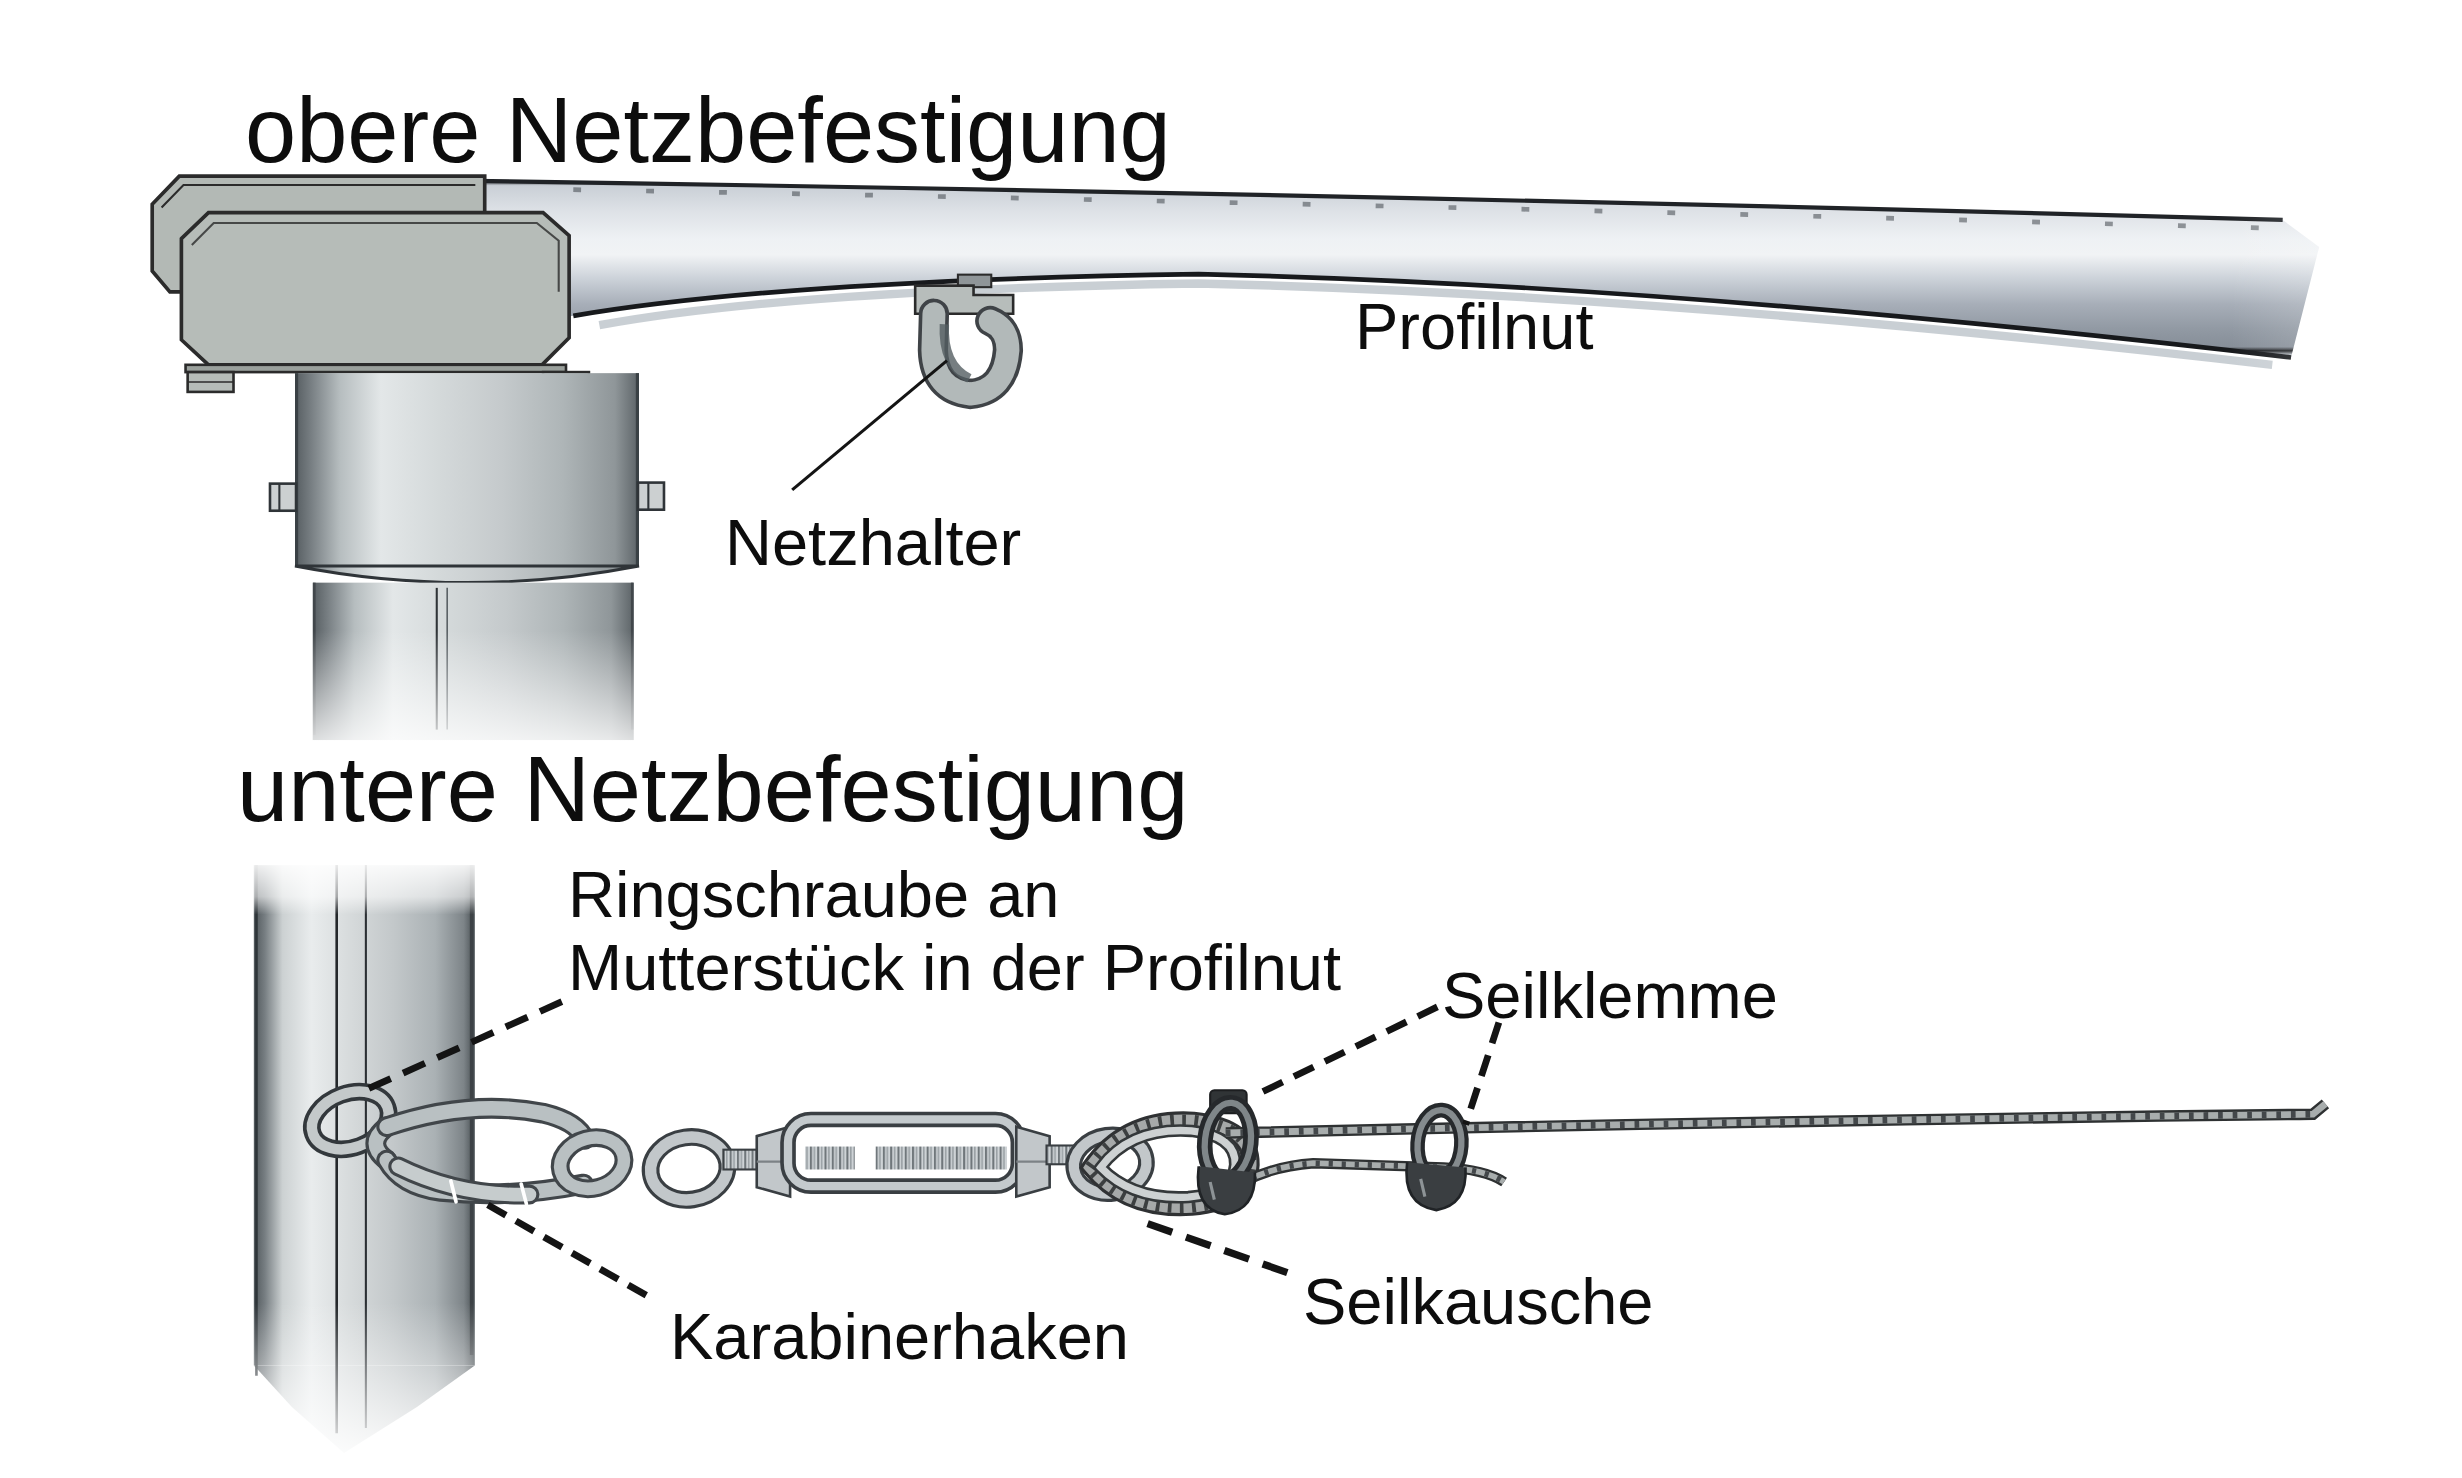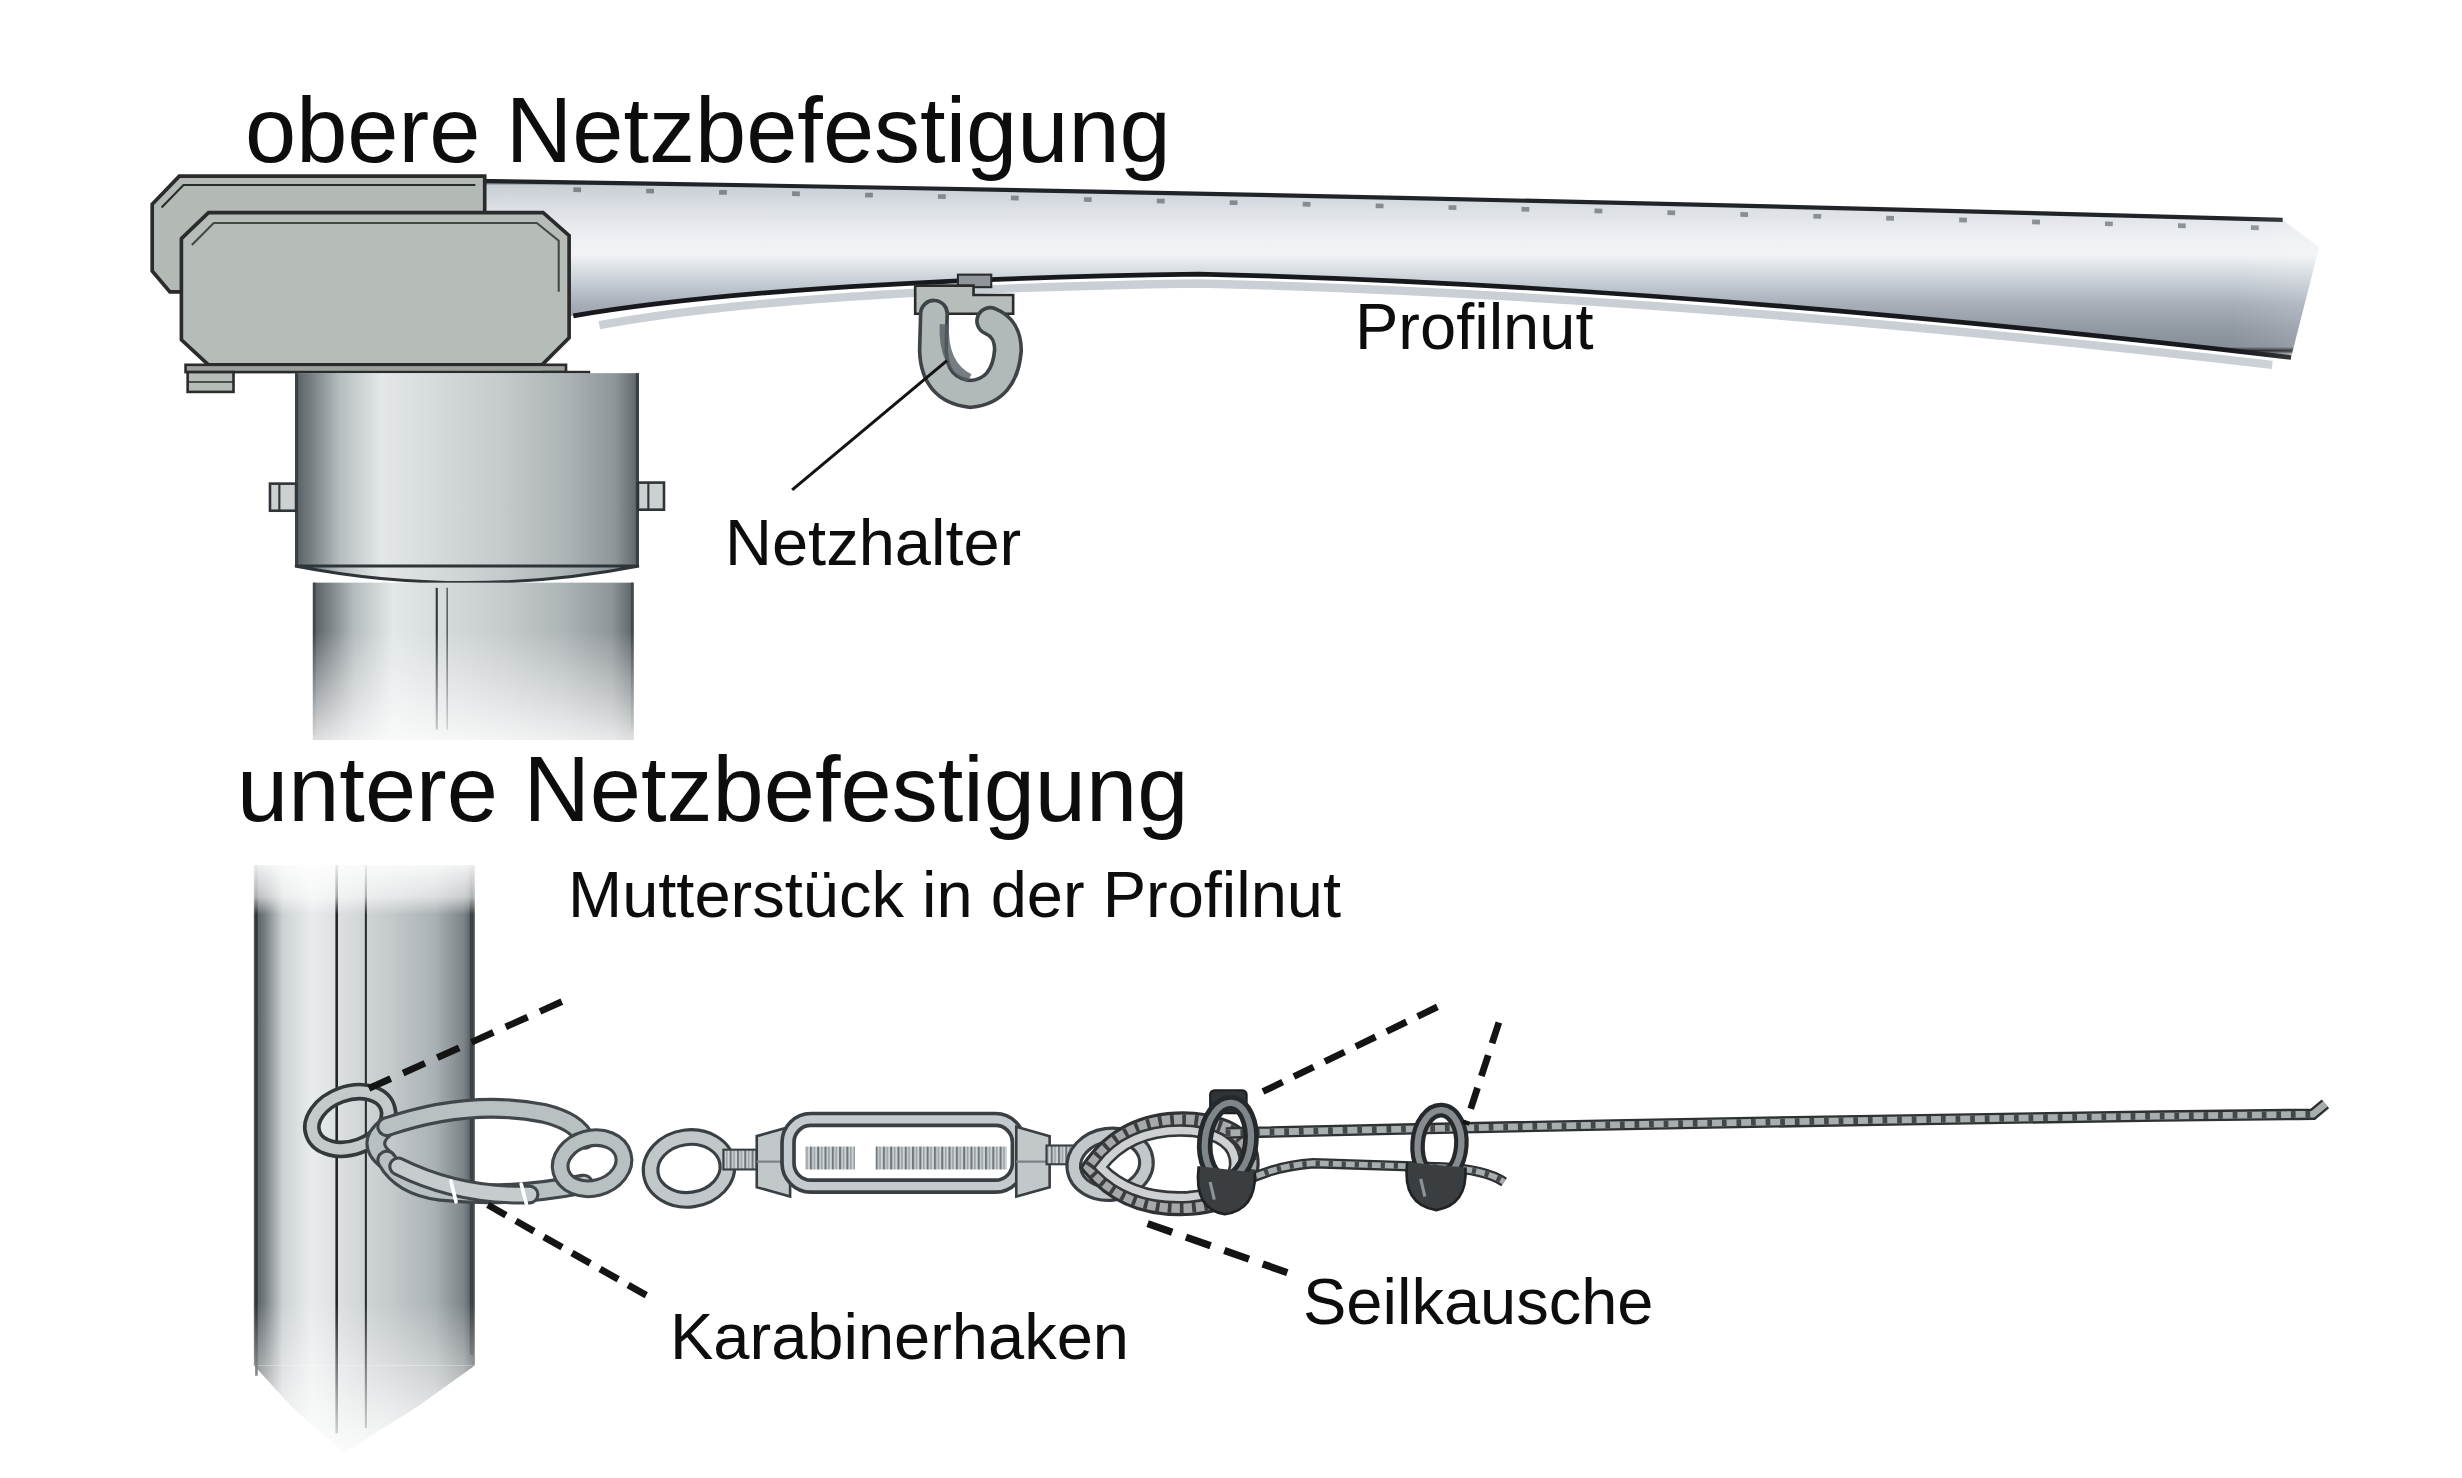--- a/index.html
+++ b/index.html
@@ -226,23 +226,25 @@
 
 <div class="lbl title" style="left:245px;top:83px;">obere Netzbefestigung</div>
 
 <div class="lbl small" style="left:1355px;top:293px;">Profilnut</div>
 
 <div class="lbl small" style="left:725px;top:481px;margin-top:28px;">Netzhalter</div>
 
 <div class="lbl title" style="left:237px;top:742px;">untere Netzbefestigung</div>
 
 <div class="lbl small twoline" style="left:568px;top:858px;">
+  <div>Ringschraube an</div>
   <div>Mutterstück in der Profilnut</div>
 </div>
 
+<div class="lbl small" style="left:1442px;top:962px;">Seilklemme</div>
 
 
 <div class="lbl small" style="left:670px;top:1303px;text-align:center;">Karabinerhaken</div>
 
 <div class="lbl small" style="left:1303px;top:1268px;">Seilkausche</div>
 
 </div>
 
 
 </body></html>

